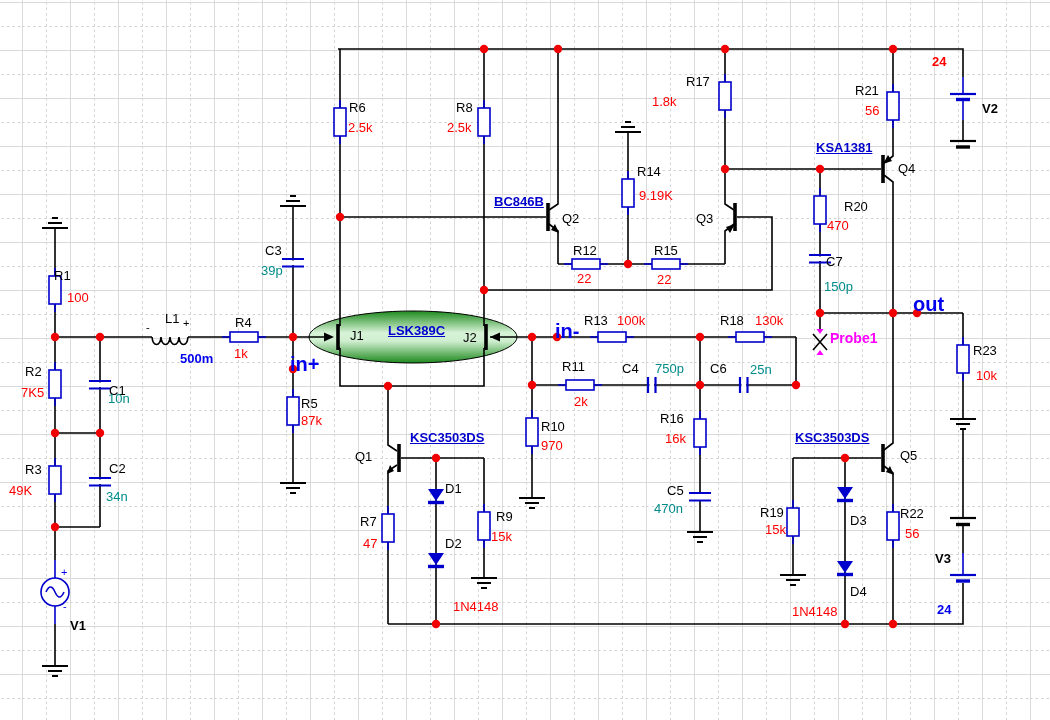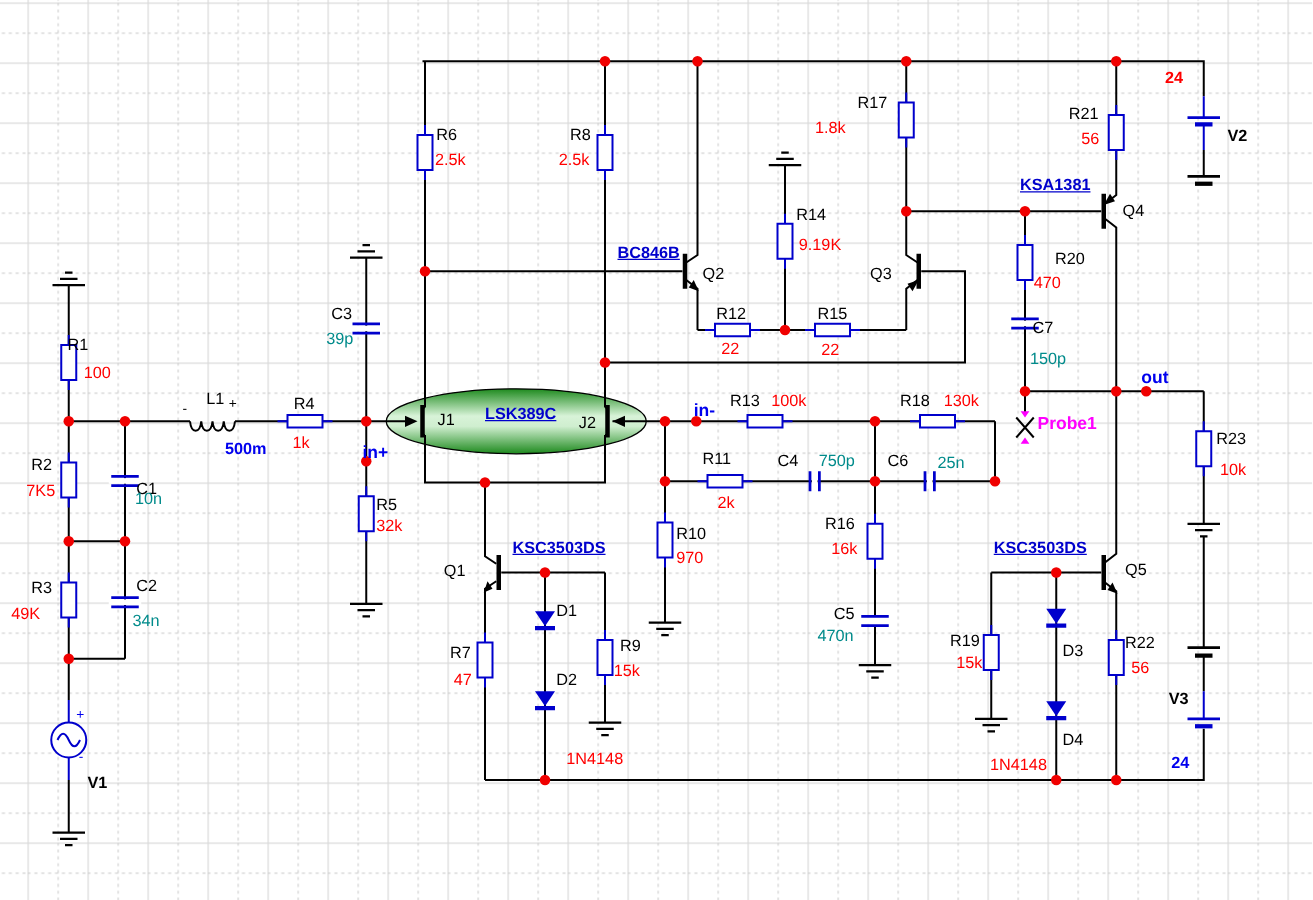--- a/index.html
+++ b/index.html
@@ -4,21 +4,21 @@
 <style>
   html,body{margin:0;padding:0;background:#fff;}
   #stage{position:relative;width:1050px;height:720px;background:#ffffff;overflow:hidden;
          font-family:"Liberation Sans",sans-serif;}
   #stage svg{position:absolute;left:0;top:0;}
   .lbl{position:absolute;font:13px "Liberation Sans",sans-serif;color:#000;white-space:nowrap;line-height:1;}
   .bold{font-weight:bold;}
   .val-r{color:#ff0000;}
   .val-c{color:#008b8b;}
   .val-l{color:#0000ee;font-weight:bold;}
-  .node{color:#0000ee;font-weight:bold;font-size:14px;}
+  .node{color:#0000ee;font-weight:bold;font-size:20px;}
   .part{color:#0000cc;font-weight:bold;text-decoration:underline;}
   .probe-lbl{color:#ff00ff;font-weight:bold;font-size:14px;}
   .tiny{font-size:11px;}
   .blue{color:#0000ee;}
   
   .wire{stroke:#000;stroke-width:1.6;fill:none;}
   .cmp{stroke:#0000cc;stroke-width:1.6;fill:none;}
   .body{fill:#fff;stroke:#0000cc;stroke-width:1.6;}
   .bar{stroke:#000;stroke-width:3.6;fill:none;}
   .gnd{stroke:#000;stroke-width:1.8;fill:none;}
@@ -339,21 +339,21 @@
 
   <span class="lbl" style="left:54px;top:269px">R1</span>
   <span class="lbl val-r" style="left:67px;top:291px">100</span>
   <span class="lbl" style="left:25px;top:365px">R2</span>
   <span class="lbl val-r" style="left:21px;top:386px">7K5</span>
   <span class="lbl" style="left:25px;top:463px">R3</span>
   <span class="lbl val-r" style="left:9px;top:484px">49K</span>
   <span class="lbl" style="left:235px;top:316px">R4</span>
   <span class="lbl val-r" style="left:234px;top:347px">1k</span>
   <span class="lbl" style="left:301px;top:397px">R5</span>
-  <span class="lbl val-r" style="left:301px;top:414px">32k</span>
+  <span class="lbl val-r" style="left:301px;top:414px">87k</span>
   <span class="lbl" style="left:349px;top:101px">R6</span>
   <span class="lbl val-r" style="left:348px;top:121px">2.5k</span>
   <span class="lbl" style="left:360px;top:515px">R7</span>
   <span class="lbl val-r" style="left:363px;top:537px">47</span>
   <span class="lbl" style="left:456px;top:101px">R8</span>
   <span class="lbl val-r" style="left:447px;top:121px">2.5k</span>
   <span class="lbl" style="left:496px;top:510px">R9</span>
   <span class="lbl val-r" style="left:491px;top:530px">15k</span>
   <span class="lbl" style="left:541px;top:420px">R10</span>
   <span class="lbl val-r" style="left:541px;top:439px">970</span>

